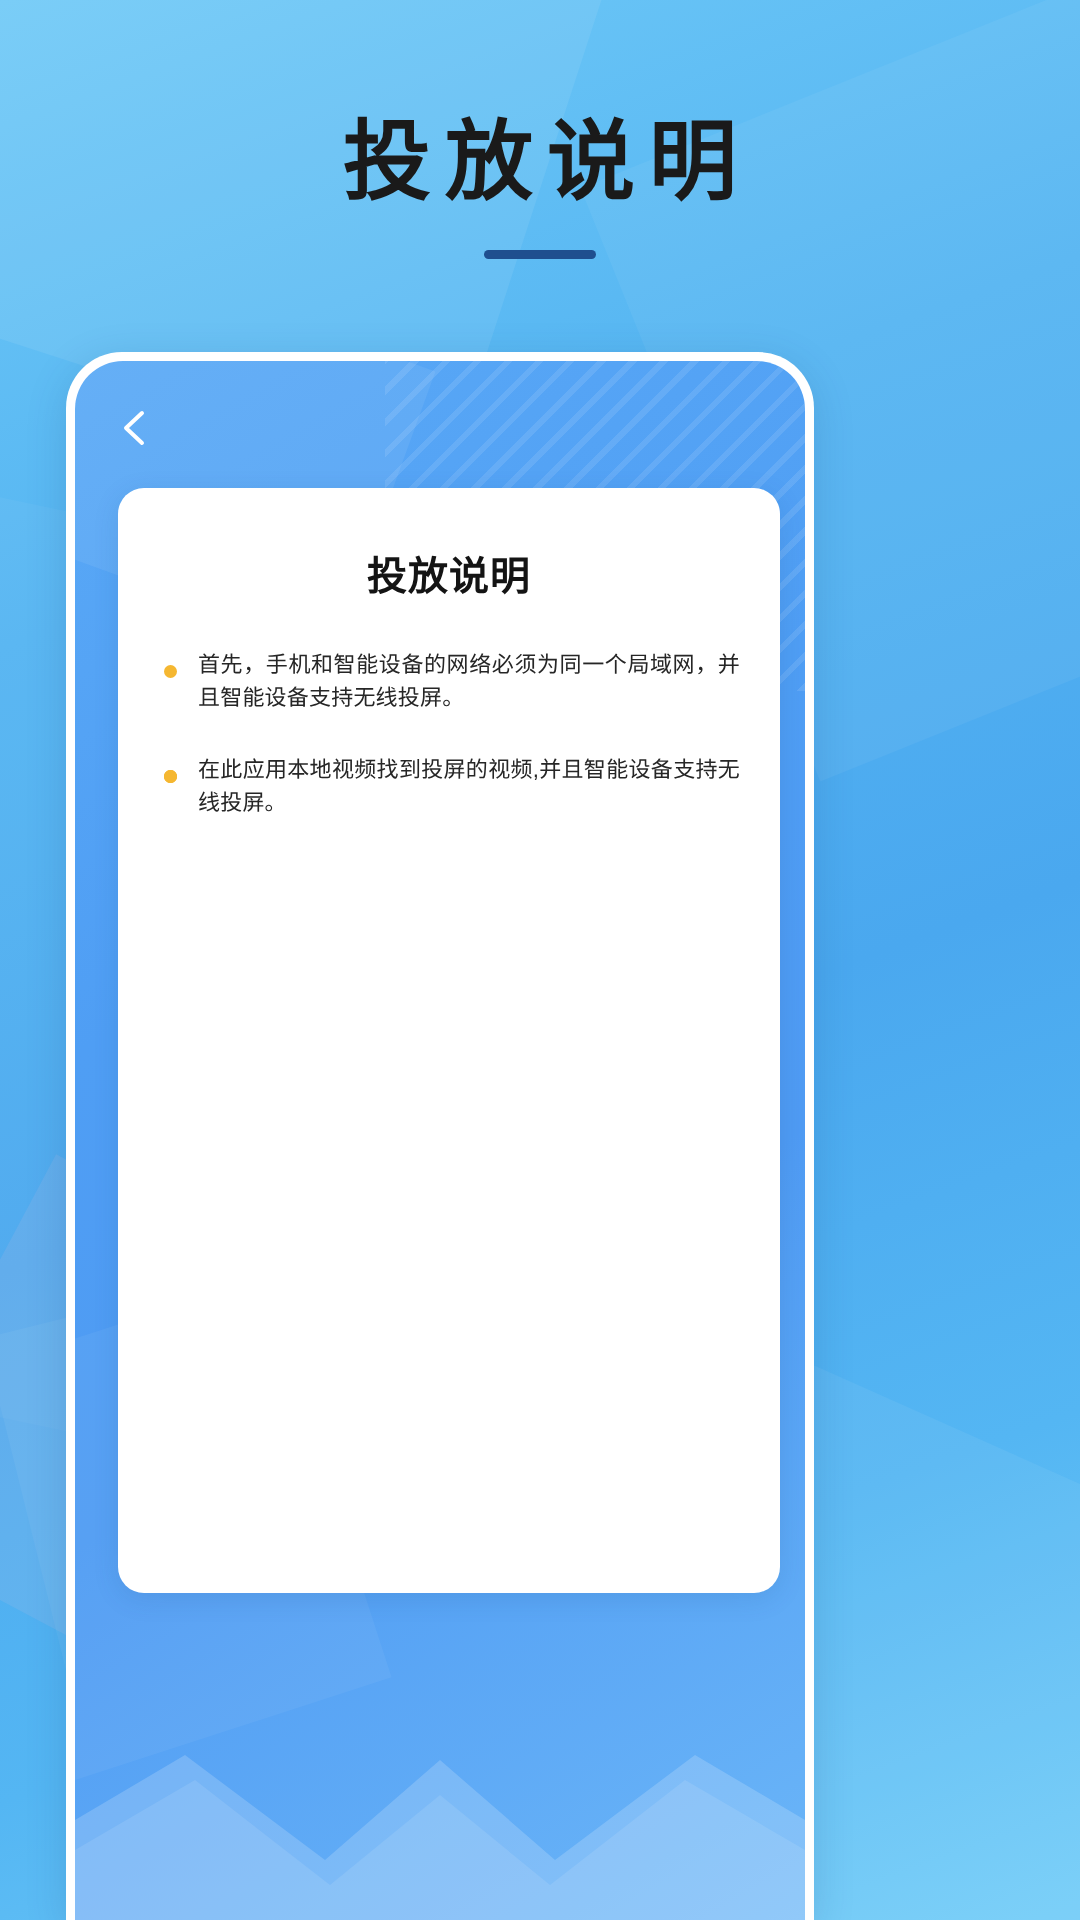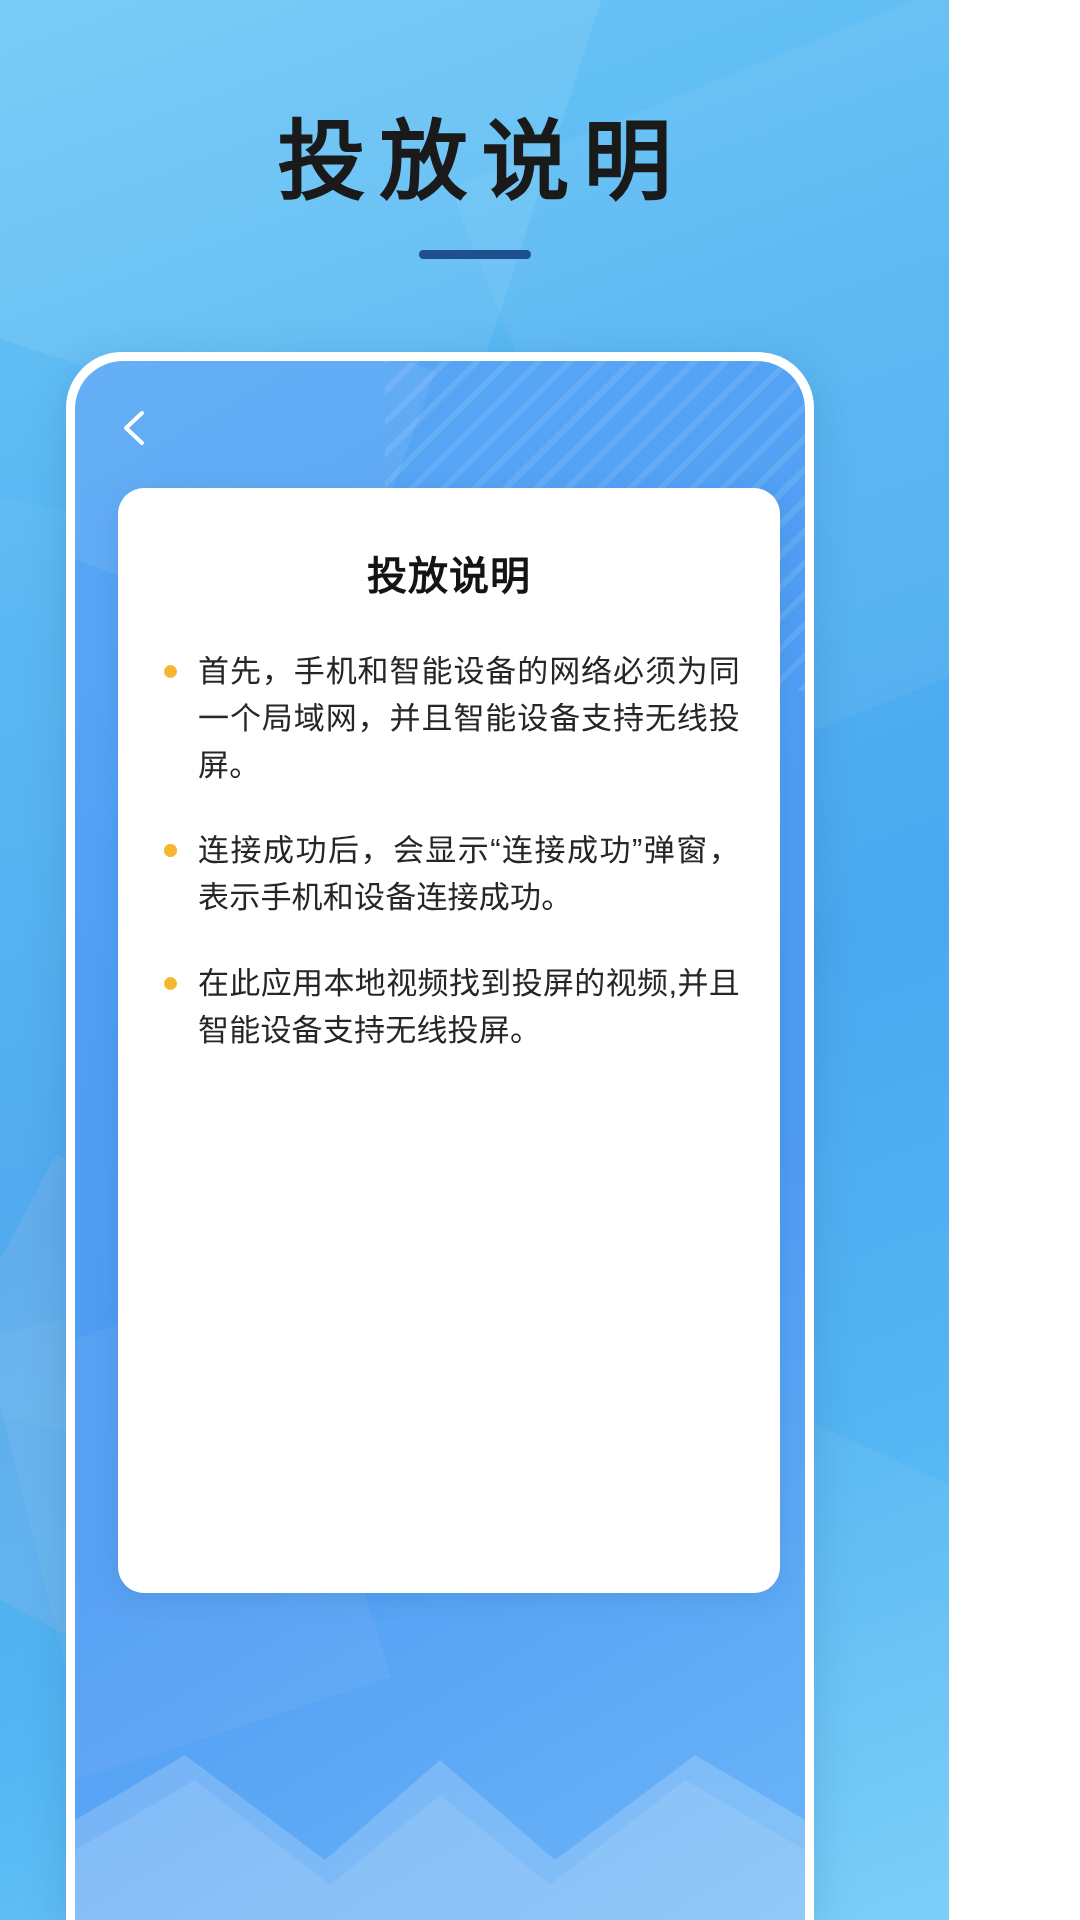--- a/index.html
+++ b/index.html
@@ -6,21 +6,21 @@
     margin: 0;
     padding: 0;
     width: 1080px;
     height: 1920px;
     overflow: hidden;
     font-family: "Liberation Sans", "DejaVu Sans", sans-serif;
   }
 
   #stage {
     position: relative;
-    width: 949px;
+    width: 1080px;
     height: 1920px;
     background: linear-gradient(160deg, #6fc9f7 0%, #55b5f2 28%, #4aa8ef 55%, #54b6f3 78%, #74cdf8 100%);
     overflow: hidden;
   }
 
   
   .facet {
     position: absolute;
     background: rgba(255,255,255,0.07);
     pointer-events: none;
@@ -145,21 +145,21 @@
   }
   .bullet-list {
     list-style: none;
     margin: 0;
     padding: 0;
   }
   .bullet-item {
     position: relative;
     padding-left: 40px;
     margin-bottom: 38px;
-    font-size: 31px;
+    font-size: 22px;
     line-height: 1.52;
     color: #262626;
     letter-spacing: 0.2px;
     text-align: justify;
   }
   .bullet-item:last-child { margin-bottom: 0; }
   .bullet-dot {
     position: absolute;
     left: 6px;
     top: 17px;
@@ -214,21 +214,20 @@
         <ul class="bullet-list">
           <li class="bullet-item">
             <span class="bullet-dot"></span>
             <span>首先，手机和智能设备的网络必须为同一个局域网，并且智能设备支持无线投屏。</span>
           </li>
           <li class="bullet-item">
             <span class="bullet-dot"></span>
           </li>
           <li class="bullet-item">
             <span class="bullet-dot"></span>
-            <span>连接成功后，会显示“连接成功”弹窗，表示手机和设备连接成功。</span>
           </li>
           <li class="bullet-item">
             <span class="bullet-dot"></span>
             <span>在此应用本地视频找到投屏的视频,并且智能设备支持无线投屏。</span>
           </li>
         </ul>
       </div>
 
       <svg class="mountains" viewBox="0 0 730 220" preserveAspectRatio="none">
         <polygon points="0,220 0,120 110,55 250,160 365,60 480,160 620,55 730,120 730,220" fill="rgba(255,255,255,0.18)"></polygon>

